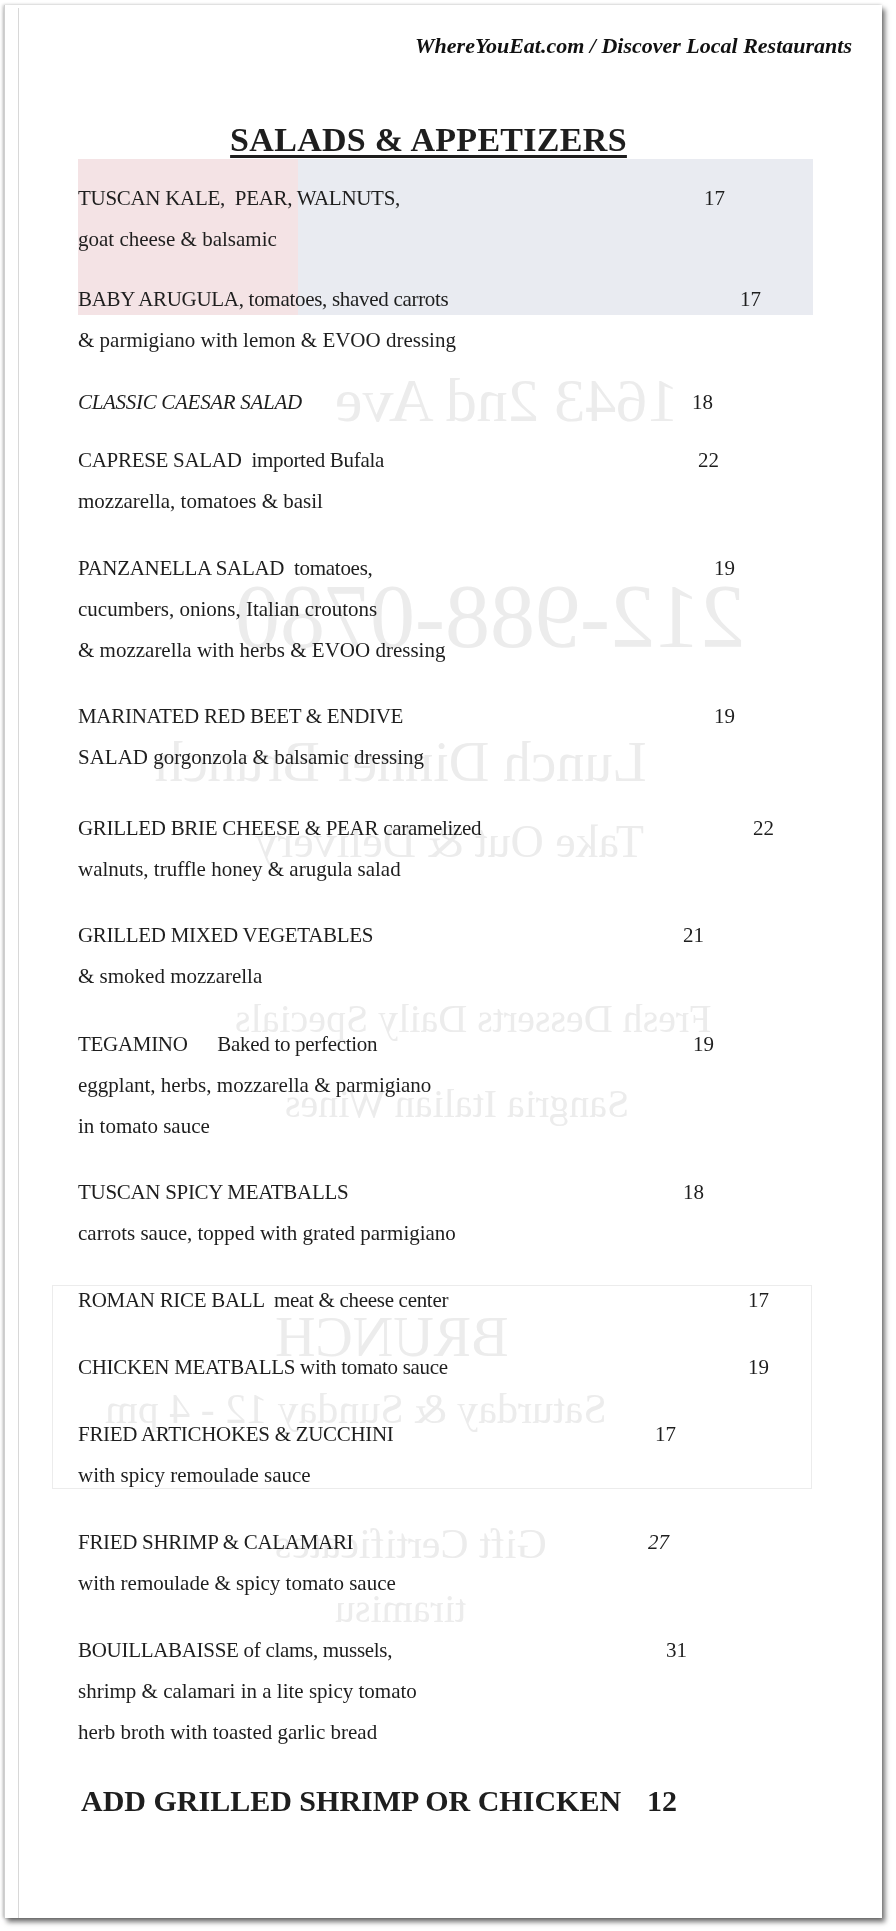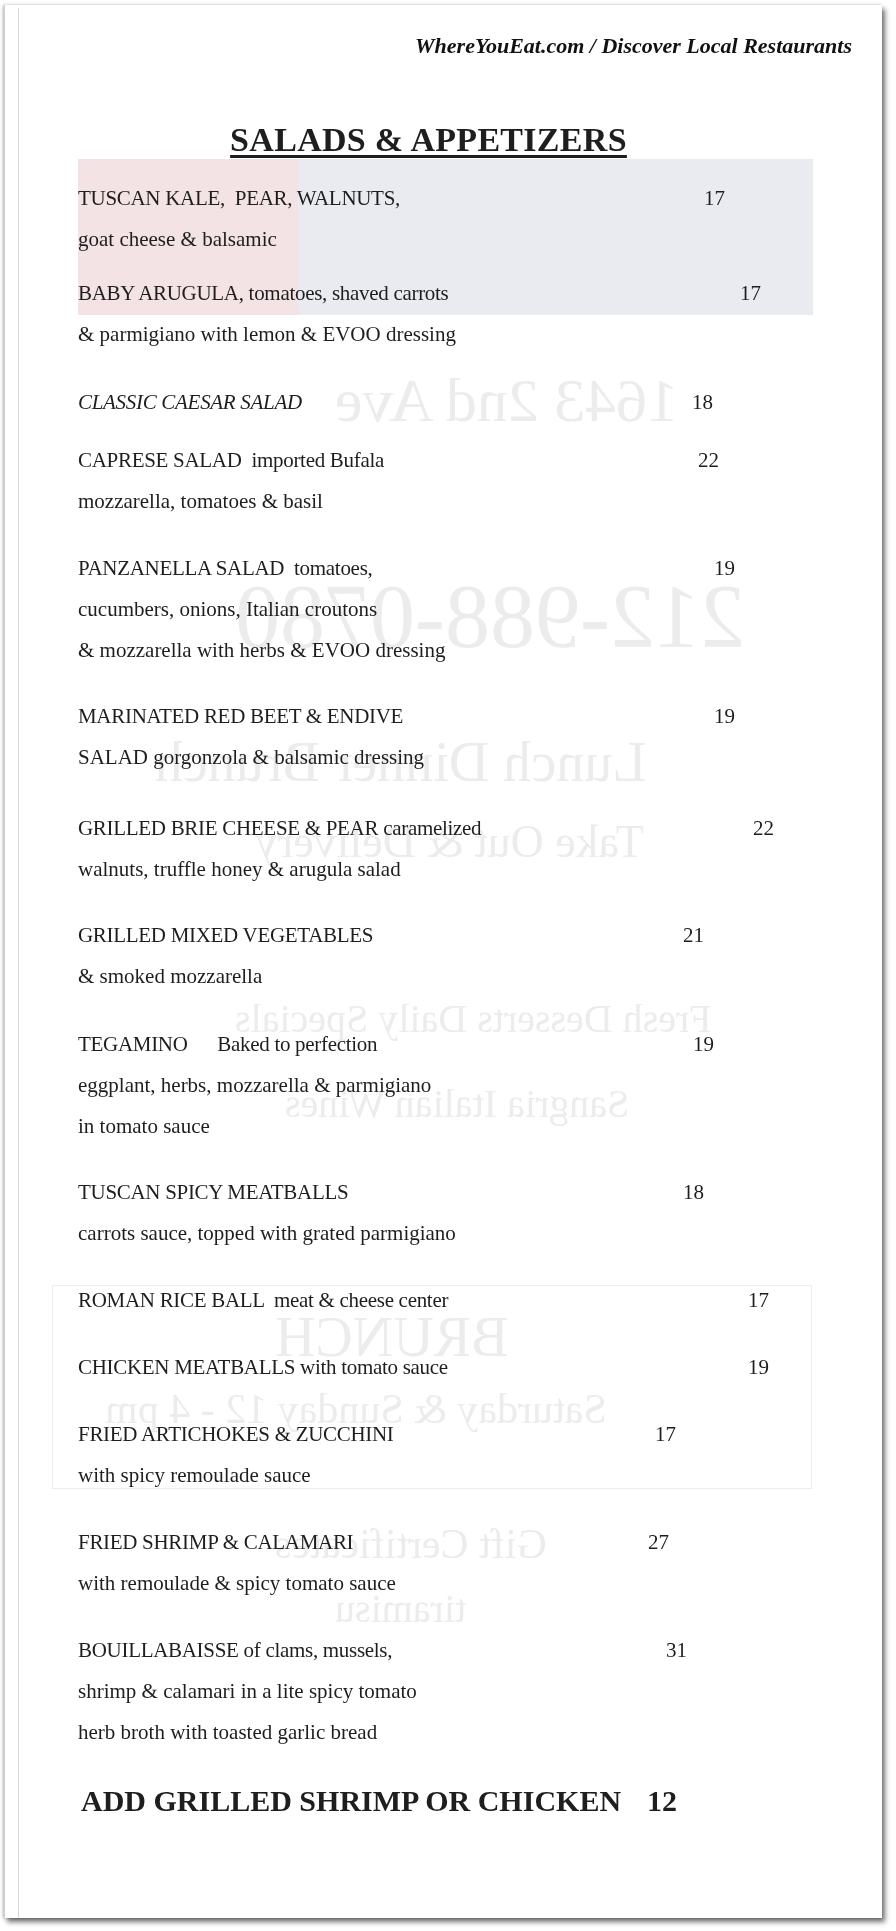--- a/index.html
+++ b/index.html
@@ -82,32 +82,32 @@
   <div class="wm" style="left:330px;top:1580px;font-size:40px;transform:scaleX(-1);">tiramisu</div>
 
   <div class="box"></div>
 
   <div class="site-header">WhereYouEat.com / Discover Local Restaurants</div>
 
   <div class="title">SALADS &amp; APPETIZERS</div>
 
   <div class="menu" id="menu">
       <div class="item" style="position: absolute; top: 0px; left: 0px; width: 760px;"><span class="name" style="white-space: pre;">TUSCAN KALE,  PEAR, WALNUTS,</span><span class="price" style="left: 626px;">17</span><span class="line2">goat cheese &amp; balsamic</span></div>
-      <div class="item" style="position: absolute; top: 95px; left: 0px; width: 760px;"><span class="name" style="white-space: pre;">BABY ARUGULA, tomatoes, shaved carrots</span><span class="price" style="left: 662px;">17</span><span class="line2">&amp; parmigiano with lemon &amp; EVOO dressing</span></div>
+      <div class="item" style="position: absolute; top: 101px; left: 0px; width: 760px;"><span class="name" style="white-space: pre;">BABY ARUGULA, tomatoes, shaved carrots</span><span class="price" style="left: 662px;">17</span><span class="line2">&amp; parmigiano with lemon &amp; EVOO dressing</span></div>
       <div class="item" style="position: absolute; top: 204px; left: 0px; width: 760px;"><span class="name" style="white-space: pre; font-style: italic;">CLASSIC CAESAR SALAD</span><span class="price" style="left: 614px;">18</span></div>
       <div class="item" style="position: absolute; top: 262px; left: 0px; width: 760px;"><span class="name" style="white-space: pre;">CAPRESE SALAD  imported Bufala</span><span class="price" style="left: 620px;">22</span><span class="line2">mozzarella, tomatoes &amp; basil</span></div>
       <div class="item" style="position: absolute; top: 370px; left: 0px; width: 760px;"><span class="name" style="white-space: pre;">PANZANELLA SALAD  tomatoes,</span><span class="price" style="left: 636px;">19</span><span class="line2">cucumbers, onions, Italian croutons</span><span class="line2">&amp; mozzarella with herbs &amp; EVOO dressing</span></div>
       <div class="item" style="position: absolute; top: 518px; left: 0px; width: 760px;"><span class="name" style="white-space: pre;">MARINATED RED BEET &amp; ENDIVE</span><span class="price" style="left: 636px;">19</span><span class="line2">SALAD  gorgonzola &amp; balsamic dressing</span></div>
       <div class="item" style="position: absolute; top: 630px; left: 0px; width: 760px;"><span class="name" style="white-space: pre;">GRILLED BRIE CHEESE &amp; PEAR caramelized</span><span class="price" style="left: 675px;">22</span><span class="line2">walnuts, truffle honey &amp; arugula salad</span></div>
       <div class="item" style="position: absolute; top: 737px; left: 0px; width: 760px;"><span class="name" style="white-space: pre; margin-top: 44px;">GRILLED MIXED VEGETABLES</span><span class="price" style="left: 605px;">21</span><span class="line2">&amp; smoked mozzarella</span></div>
       <div class="item" style="position: absolute; top: 846px; left: 0px; width: 760px;"><span class="name" style="white-space: pre;">TEGAMINO      Baked to perfection</span><span class="price" style="left: 615px;">19</span><span class="line2">eggplant, herbs, mozzarella &amp; parmigiano</span><span class="line2">in tomato sauce</span></div>
       <div class="item" style="position: absolute; top: 994px; left: 0px; width: 760px;"><span class="name" style="white-space: pre;">TUSCAN SPICY MEATBALLS</span><span class="price" style="left: 605px;">18</span><span class="line2">carrots sauce, topped with grated parmigiano</span></div>
       <div class="item" style="position: absolute; top: 1102px; left: 0px; width: 760px;"><span class="name" style="white-space: pre;">ROMAN RICE BALL  meat &amp; cheese center</span><span class="price" style="left: 670px;">17</span></div>
       <div class="item" style="position: absolute; top: 1169px; left: 0px; width: 760px;"><span class="name" style="white-space: pre;">CHICKEN MEATBALLS with tomato sauce</span><span class="price" style="left: 670px;">19</span></div>
       <div class="item" style="position: absolute; top: 1236px; left: 0px; width: 760px;"><span class="name" style="white-space: pre;">FRIED ARTICHOKES &amp; ZUCCHINI</span><span class="price" style="left: 577px;">17</span><span class="line2">with spicy remoulade sauce</span></div>
-      <div class="item" style="position: absolute; top: 1344px; left: 0px; width: 760px;"><span class="name" style="white-space: pre;">FRIED SHRIMP &amp; CALAMARI</span><span class="price" style="left: 570px;">27</span><span class="line2">with remoulade &amp; spicy tomato sauce</span></div>
+      <div class="item" style="position: absolute; top: 1344px; left: 0px; width: 760px;"><span class="name" style="white-space: pre;">FRIED SHRIMP &amp; CALAMARI</span><span class="price" style="left: 570px; font-style: italic;">27</span><span class="line2">with remoulade &amp; spicy tomato sauce</span></div>
       <div class="item" style="position: absolute; top: 1452px; left: 0px; width: 760px;"><span class="name" style="white-space: pre;">BOUILLABAISSE of clams, mussels,</span><span class="price" style="left: 588px;">31</span><span class="line2">shrimp &amp; calamari in a lite spicy tomato</span><span class="line2">herb broth with toasted garlic bread</span></div>
     </div>
 
   <div class="addon">
     <span>ADD GRILLED SHRIMP OR CHICKEN</span><span class="price">12</span>
   </div>
 </div>
 
 </body></html>

